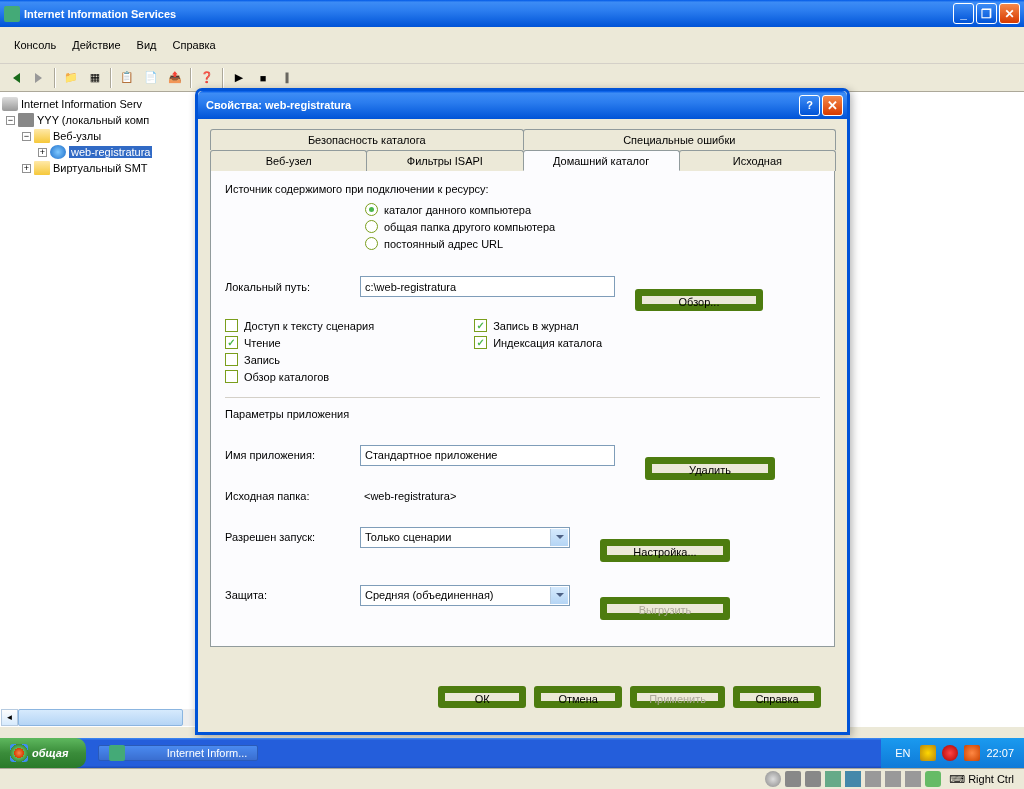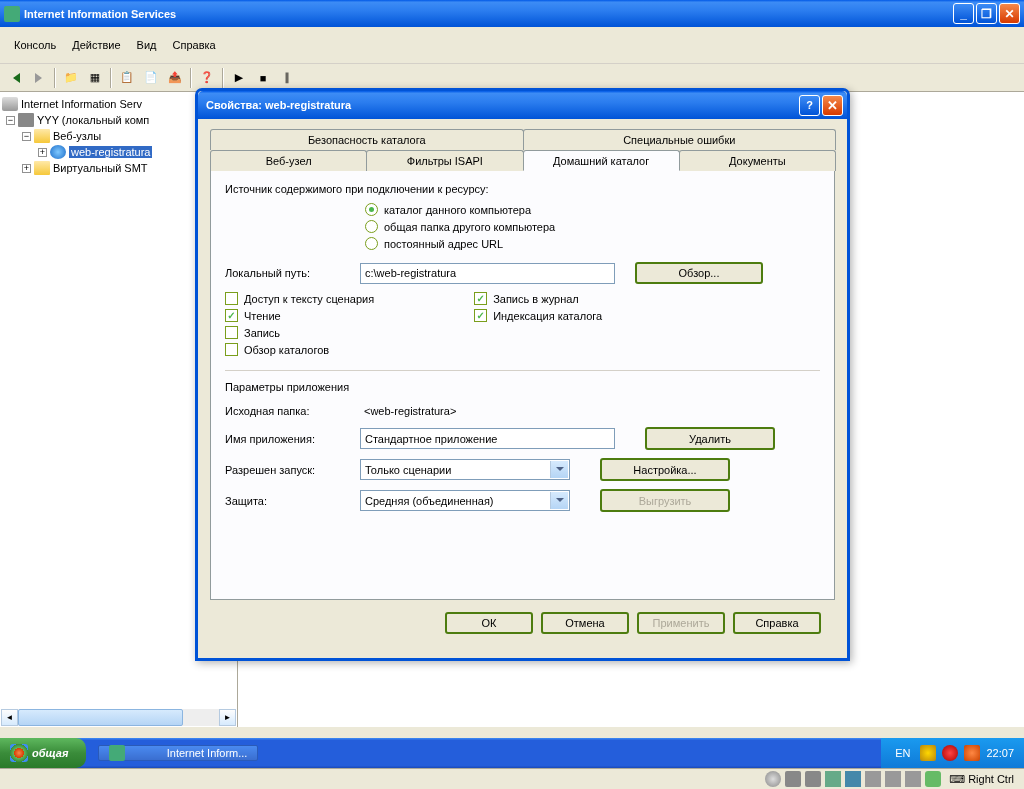--- a/index.html
+++ b/index.html
@@ -70,21 +70,21 @@
 .section-label { margin-bottom: 8px; }
 .radio-group { margin-left: 140px; }
 .radio-row { display: flex; align-items: center; margin: 4px 0; }
 .radio { width: 13px; height: 13px; border: 1px solid #7a9e1c; border-radius: 50%; margin-right: 6px; display: flex; align-items: center; justify-content: center; cursor: pointer; background: white; }
 .radio.checked::after { content: ''; width: 5px; height: 5px; background: #4bb64b; border-radius: 50%; }
 
 .form-row { display: flex; align-items: center; margin: 12px 0 8px; }
 .form-label { width: 135px; }
 .text-input { height: 21px; border: 1px solid #7f9db9; padding: 0 4px; background: white; font-size: 11px; }
 .text-input.path { width: 255px; }
-.btn { height: 22px; padding: 0 12px; background: #ece9d8; border: 2px solid #4d7c0f; border-radius: 3px; cursor: pointer; font-size: 11px; min-width: 88px; }
+.btn { height: 22px; padding: 0 12px; background: #ece9d8; border: 7px solid #4d7c0f; border-radius: 3px; cursor: pointer; font-size: 11px; min-width: 88px; margin-top: 27px; }
 .btn.wide { min-width: 128px; margin-left: 20px; }
 .btn:disabled { color: #aca899; }
 
 .check-grid { display: flex; gap: 100px; margin: 8px 0 14px; }
 .check-col { display: flex; flex-direction: column; gap: 4px; }
 .check-row { display: flex; align-items: center; }
 .checkbox { width: 13px; height: 13px; border: 1px solid #7a9e1c; margin-right: 6px; display: flex; align-items: center; justify-content: center; cursor: pointer; background: white; font-size: 10px; color: #4bb64b; font-weight: bold; }
 
 .app-section { border-top: 1px solid #d4d0c8; padding-top: 10px; }
 .app-row { display: flex; align-items: center; margin: 8px 0; }
@@ -217,21 +217,21 @@
   <div class="dlg-body">
     <div class="tabs">
       <div class="tab-row back">
         <div class="tab">Безопасность каталога</div>
         <div class="tab">Специальные ошибки</div>
       </div>
       <div class="tab-row front">
         <div class="tab">Веб-узел</div>
         <div class="tab">Фильтры ISAPI</div>
         <div class="tab active">Домашний каталог</div>
-        <div class="tab">Документы</div>
+        <div class="tab">Исходная</div>
       </div>
     </div>
     <div class="tab-content">
       <div class="section-label">Источник содержимого при подключении к ресурсу:</div>
       <div class="radio-group">
         <div class="radio-row">
           <div class="radio checked"></div>
           <span>каталог данного компьютера</span>
         </div>
         <div class="radio-row">
@@ -278,28 +278,28 @@
               <div class="checkbox">✓</div>
               <span>Индексация каталога</span>
             </div>
         </div>
       </div>
 
       <div class="app-section">
         <div style="margin-bottom:10px">Параметры приложения</div>
 
         <div class="app-row">
-          <span class="app-label">Исходная папка:</span>
-          <span class="app-static">&lt;web-registratura&gt;</span>
-        </div>
-
-        <div class="app-row">
           <span class="app-label">Имя приложения:</span>
           <input class="app-input" value="Стандартное приложение" style="">
           <button class="btn app-btn">Удалить</button>
+        </div>
+
+        <div class="app-row">
+          <span class="app-label">Исходная папка:</span>
+          <span class="app-static">&lt;web-registratura&gt;</span>
         </div>
 
         <div class="app-row">
           <span class="app-label">Разрешен запуск:</span>
           <div class="select">
             <span>Только сценарии</span>
             <div class="chev"></div>
           </div>
           <button class="btn app-btn">Настройка...</button>
         </div>

